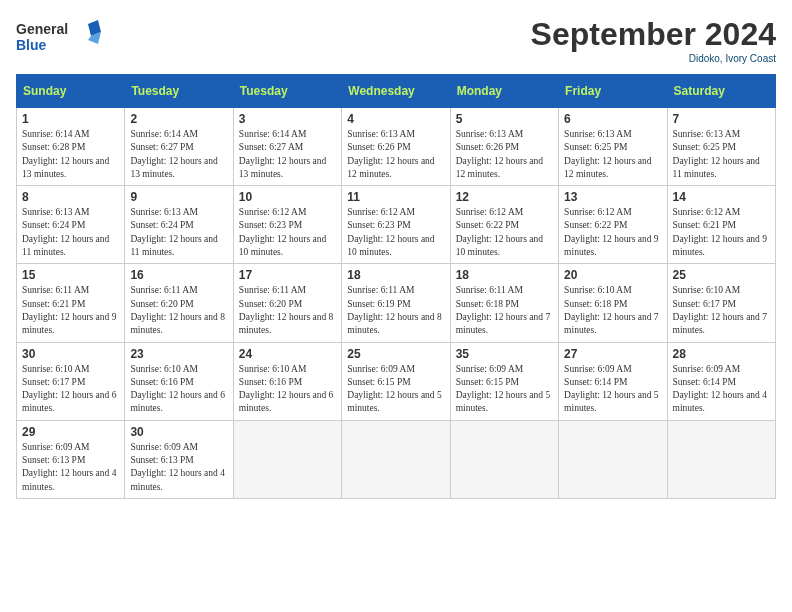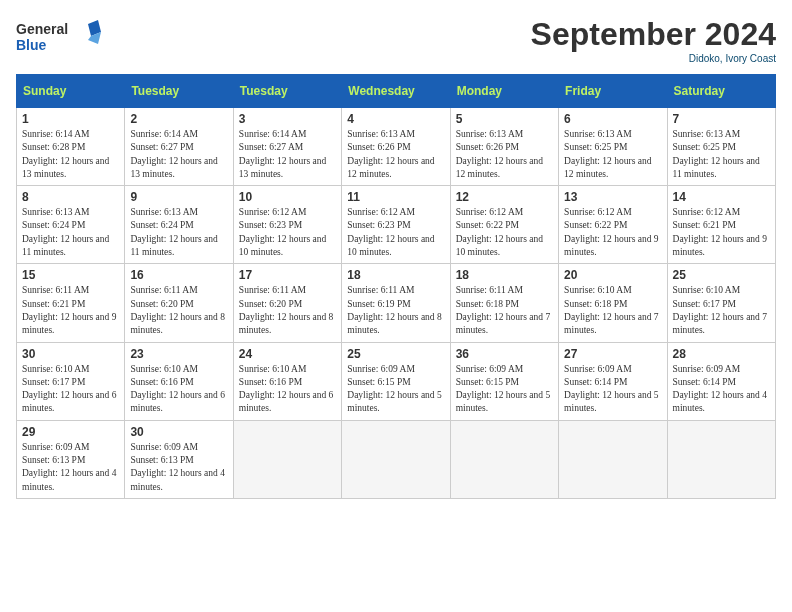--- a/index.html
+++ b/index.html
@@ -208,21 +208,21 @@
           </td>
           <td>
             <span class="day-num">24</span>
             <div class="day-info">Sunrise: 6:10 AM<br>Sunset: 6:16 PM<br>Daylight: 12 hours and 6 minutes.</div>
           </td>
           <td>
             <span class="day-num">25</span>
             <div class="day-info">Sunrise: 6:09 AM<br>Sunset: 6:15 PM<br>Daylight: 12 hours and 5 minutes.</div>
           </td>
           <td>
-            <span class="day-num">36</span>
+            <span class="day-num">35</span>
             <div class="day-info">Sunrise: 6:09 AM<br>Sunset: 6:15 PM<br>Daylight: 12 hours and 5 minutes.</div>
           </td>
           <td>
             <span class="day-num">27</span>
             <div class="day-info">Sunrise: 6:09 AM<br>Sunset: 6:14 PM<br>Daylight: 12 hours and 5 minutes.</div>
           </td>
           <td>
             <span class="day-num">28</span>
             <div class="day-info">Sunrise: 6:09 AM<br>Sunset: 6:14 PM<br>Daylight: 12 hours and 4 minutes.</div>
           </td>

